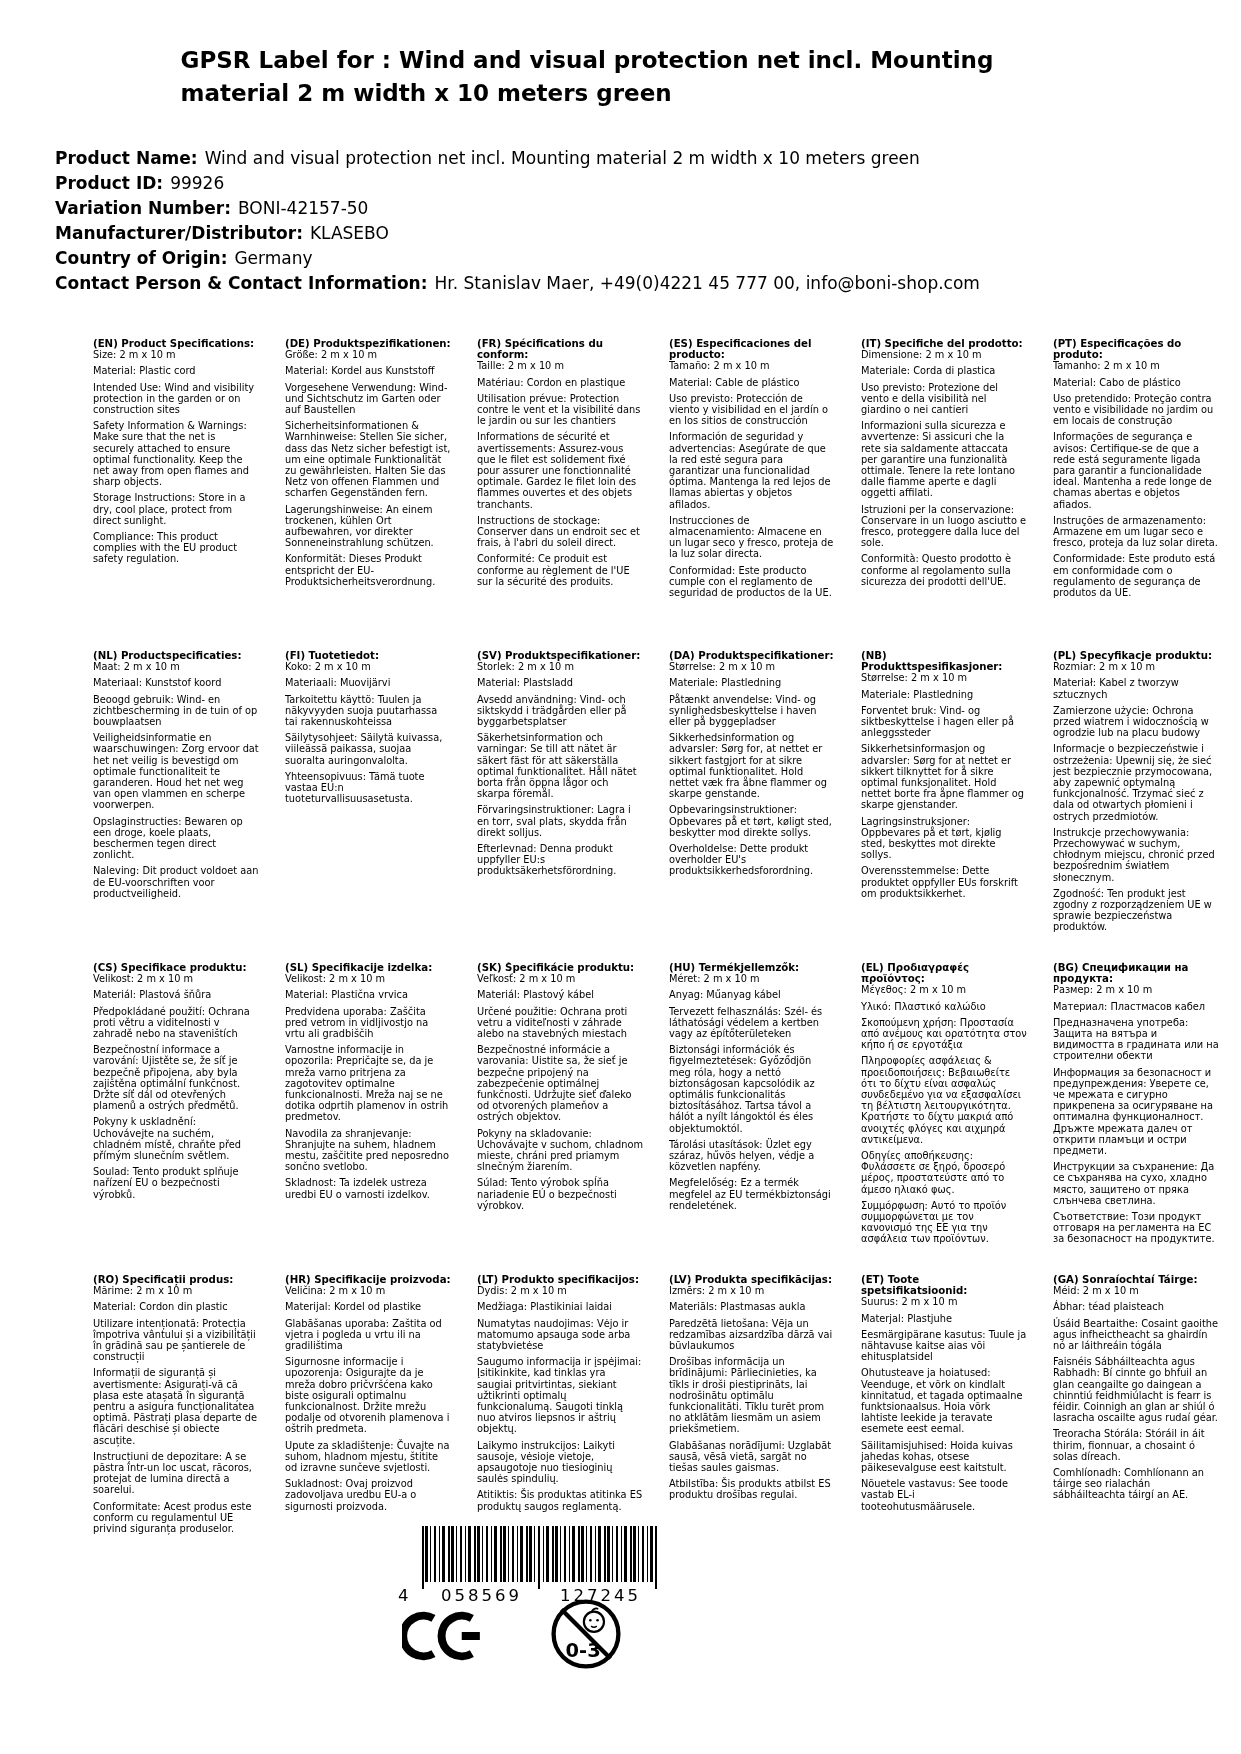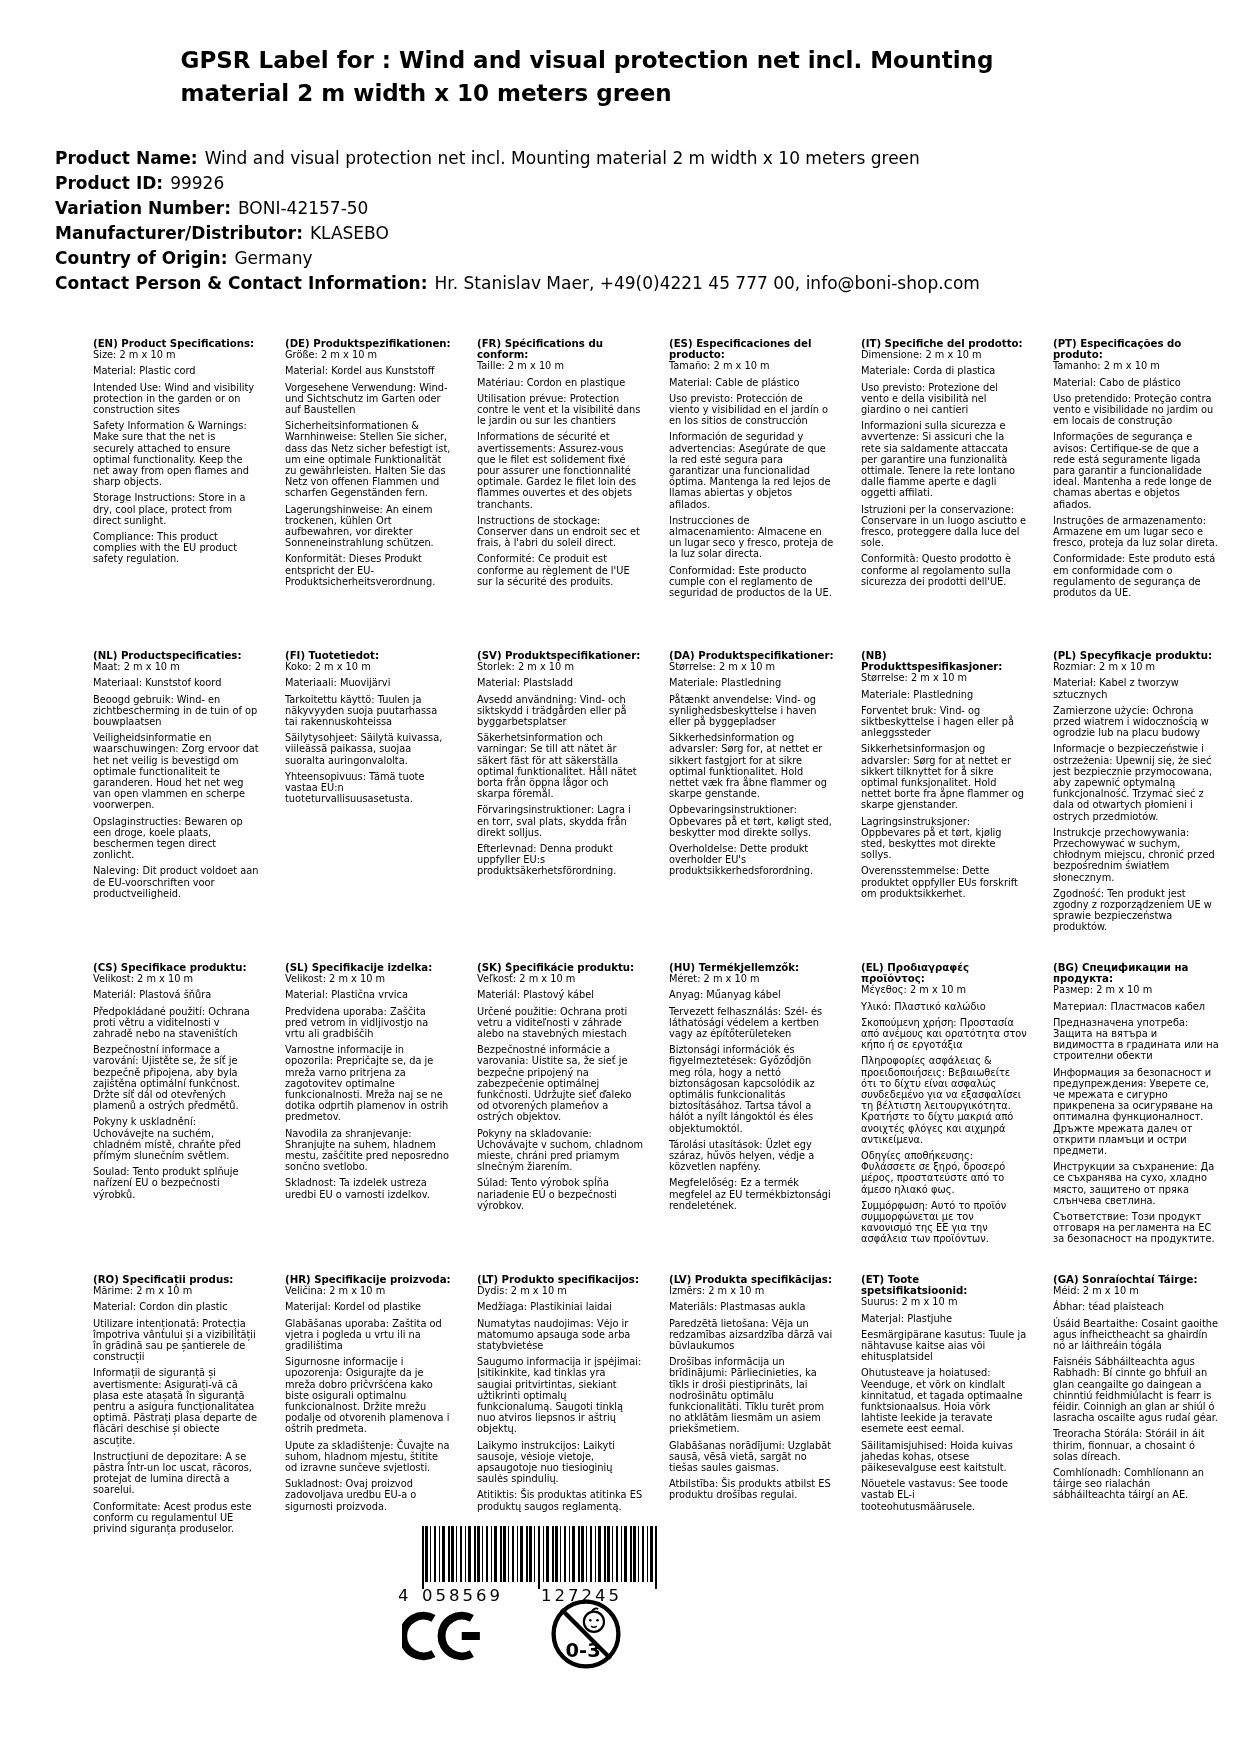--- a/index.html
+++ b/index.html
@@ -31,21 +31,21 @@
   .bars{
     position:relative;margin-left:24px;width:235px;height:56px;
     background:repeating-linear-gradient(90deg,
       #000 0 2px,#fff 2px 3px,#000 3px 6px,#fff 6px 8px,#000 8px 9px,#fff 9px 12px,
       #000 12px 14px,#fff 14px 17px,#000 17px 18px,#fff 18px 20px,#000 20px 23px,#fff 23px 26px);
   }
   .guard{position:absolute;top:0;width:2px;height:63px;background:#000}
   .g1{left:0}.g2{left:116px}.g3{right:0}
   .barcode-digits{display:flex;align-items:flex-end;margin-top:4px;font-size:16.5px}
   .bd-lead{width:24px}
-  .bd-group{flex:1;letter-spacing:3px}
+  .bd-group{flex:1;text-align:center;letter-spacing:3px}
   .ce-mark{position:absolute;left:402px;top:1608px}
   .age-warning{position:absolute;left:550px;top:1598px}
 </style>
 </head>
 <body>
 
 <div class="page">
 
   <div class="title">GPSR Label for : Wind and visual protection net incl. Mounting material 2 m width x 10 meters green</div>
 

